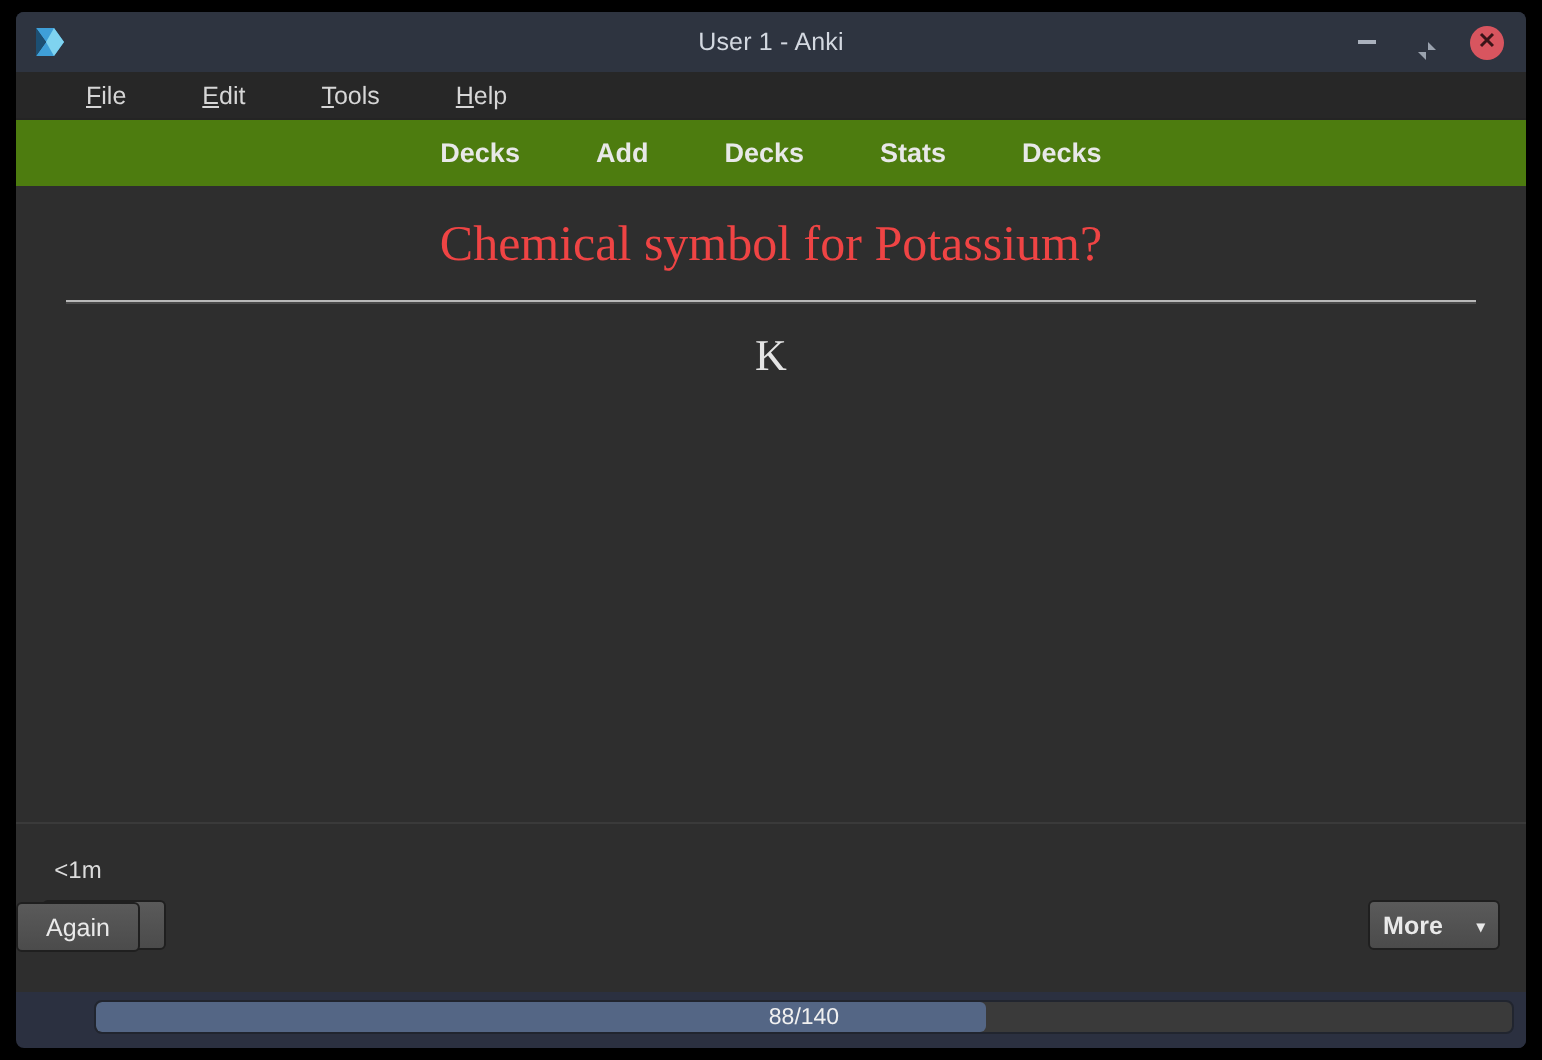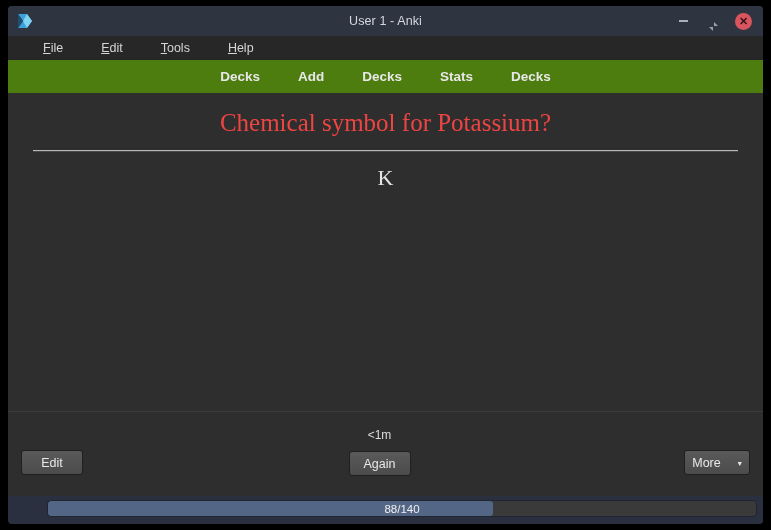--- a/index.html
+++ b/index.html
@@ -206,35 +206,36 @@
     border-radius: 3px;
     background: linear-gradient(#5a5a5a, #4b4b4b);
     color: #e9e9e9;
     font-size: 12.5px;
     display: flex;
     align-items: center;
     justify-content: center;
     gap: 17px;
     box-sizing: border-box;
     cursor: default;
+    font-weight: bold;
   }
   .caret {
     font-size: 8px;
     line-height: 1;
     position: relative;
     top: 1px;
   }
 
   .ease-group {
     position: absolute;
     left: 0;
     right: 12px;
     top: 16px;
     display: flex;
-    justify-content: center;
+    justify-content: space-between;
     gap: 14px;
   }
   .ease-col {
     width: 62px;
     display: flex;
     flex-direction: column;
     align-items: center;
   }
   .ease-interval {
     font-size: 12px;

